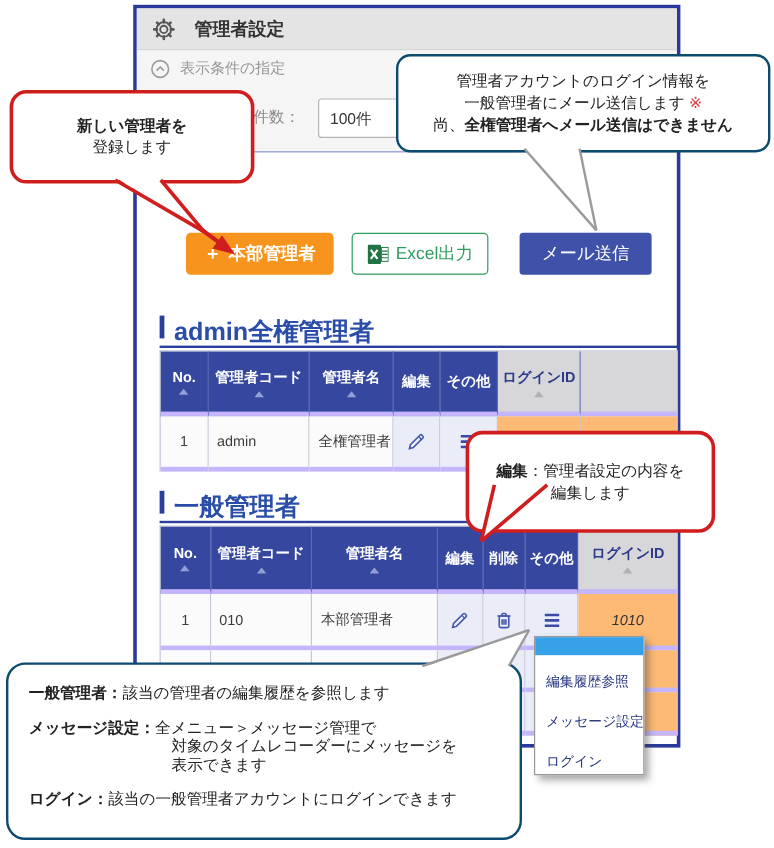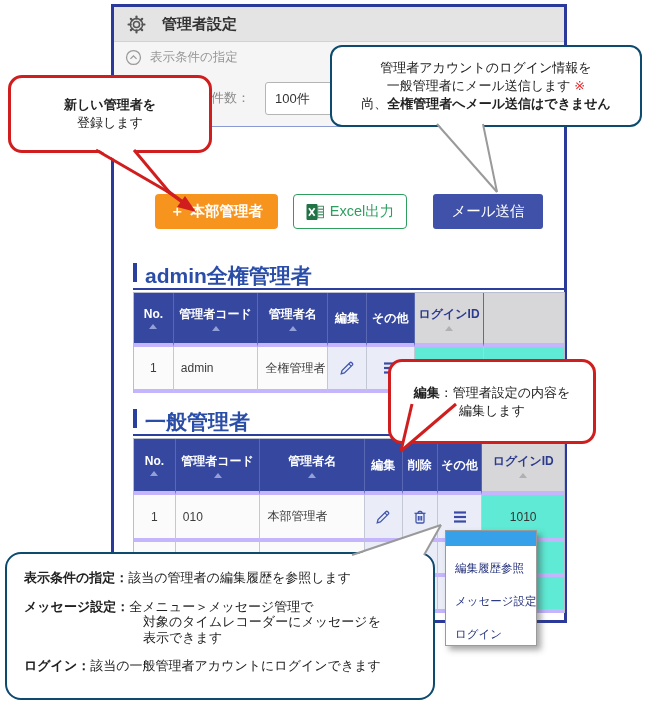--- a/index.html
+++ b/index.html
@@ -46,21 +46,21 @@
         display:flex; flex-direction:column; align-items:center; justify-content:center; gap:3px;
         border-right:1px solid #5a68b4; white-space:nowrap; }
   .th.gray { background:#d7d7d9; color:#2c3a8c; }
   .tri { width:0; height:0; border-left:4px solid transparent; border-right:4px solid transparent;
          border-bottom:5px solid #93a0d8; }
   .th.gray .tri { border-bottom-color:#b0b0b4; }
   .td { background:#fbfbfc; font-size:12px; color:#3c3c3c; display:flex; align-items:center; white-space:nowrap; }
   .td.center { justify-content:center; }
   .td.left { padding-left:7px; }
   .td.action { background:#eaedf8; justify-content:center; }
-  .td.gray { background:#5eead4; justify-content:center; color:#333; }
+  .td.gray { background:#fdba74; justify-content:center; color:#333;font-style:italic; }
 
   
   .dropdown { position:absolute; left:445px; top:530px; width:92px; background:#fff;
               border:1px solid #9a9a9a; box-shadow:4px 4px 6px rgba(60,60,60,.45); z-index:40; }
   .dd-highlight { height:15px; background:#36a0e8; }
   .dd-item { font-size:11.5px; color:#27357e; padding:15px 4px 3px 9px; white-space:nowrap; cursor:pointer; }
 
   
   .co { position:absolute; background:#fff; z-index:50; }
   .co-red { border:3px solid #d01e1e; border-radius:14px; }
@@ -313,21 +313,21 @@
        <span class="mark">※</span></p>
     <p><span>尚、</span><span class="b">全権管理者へメール送信はできません</span></p>
   </div>
 
   <div class="co co-red co-center co-edit">
     <p><span class="b">編集</span><span>：管理者設定の内容を</span></p>
     <p>編集します</p>
   </div>
 
   <div class="co co-gray co-help">
-    <p><span class="b">表示条件の指定：</span><span>該当の管理者の編集履歴を参照します</span></p>
+    <p><span class="b">一般管理者：</span><span>該当の管理者の編集履歴を参照します</span></p>
     <div class="gap"></div>
     <p><span class="b">メッセージ設定：</span><span>全メニュー＞メッセージ管理で</span></p>
     <p class="indent">対象のタイムレコーダーにメッセージを</p>
     <p class="indent">表示できます</p>
     <div class="gap"></div>
     <p><span class="b">ログイン：</span><span>該当の一般管理者アカウントにログインできます</span></p>
   </div>
 
   <svg class="overlay" width="645" height="707" viewBox="0 0 645 707">
 

